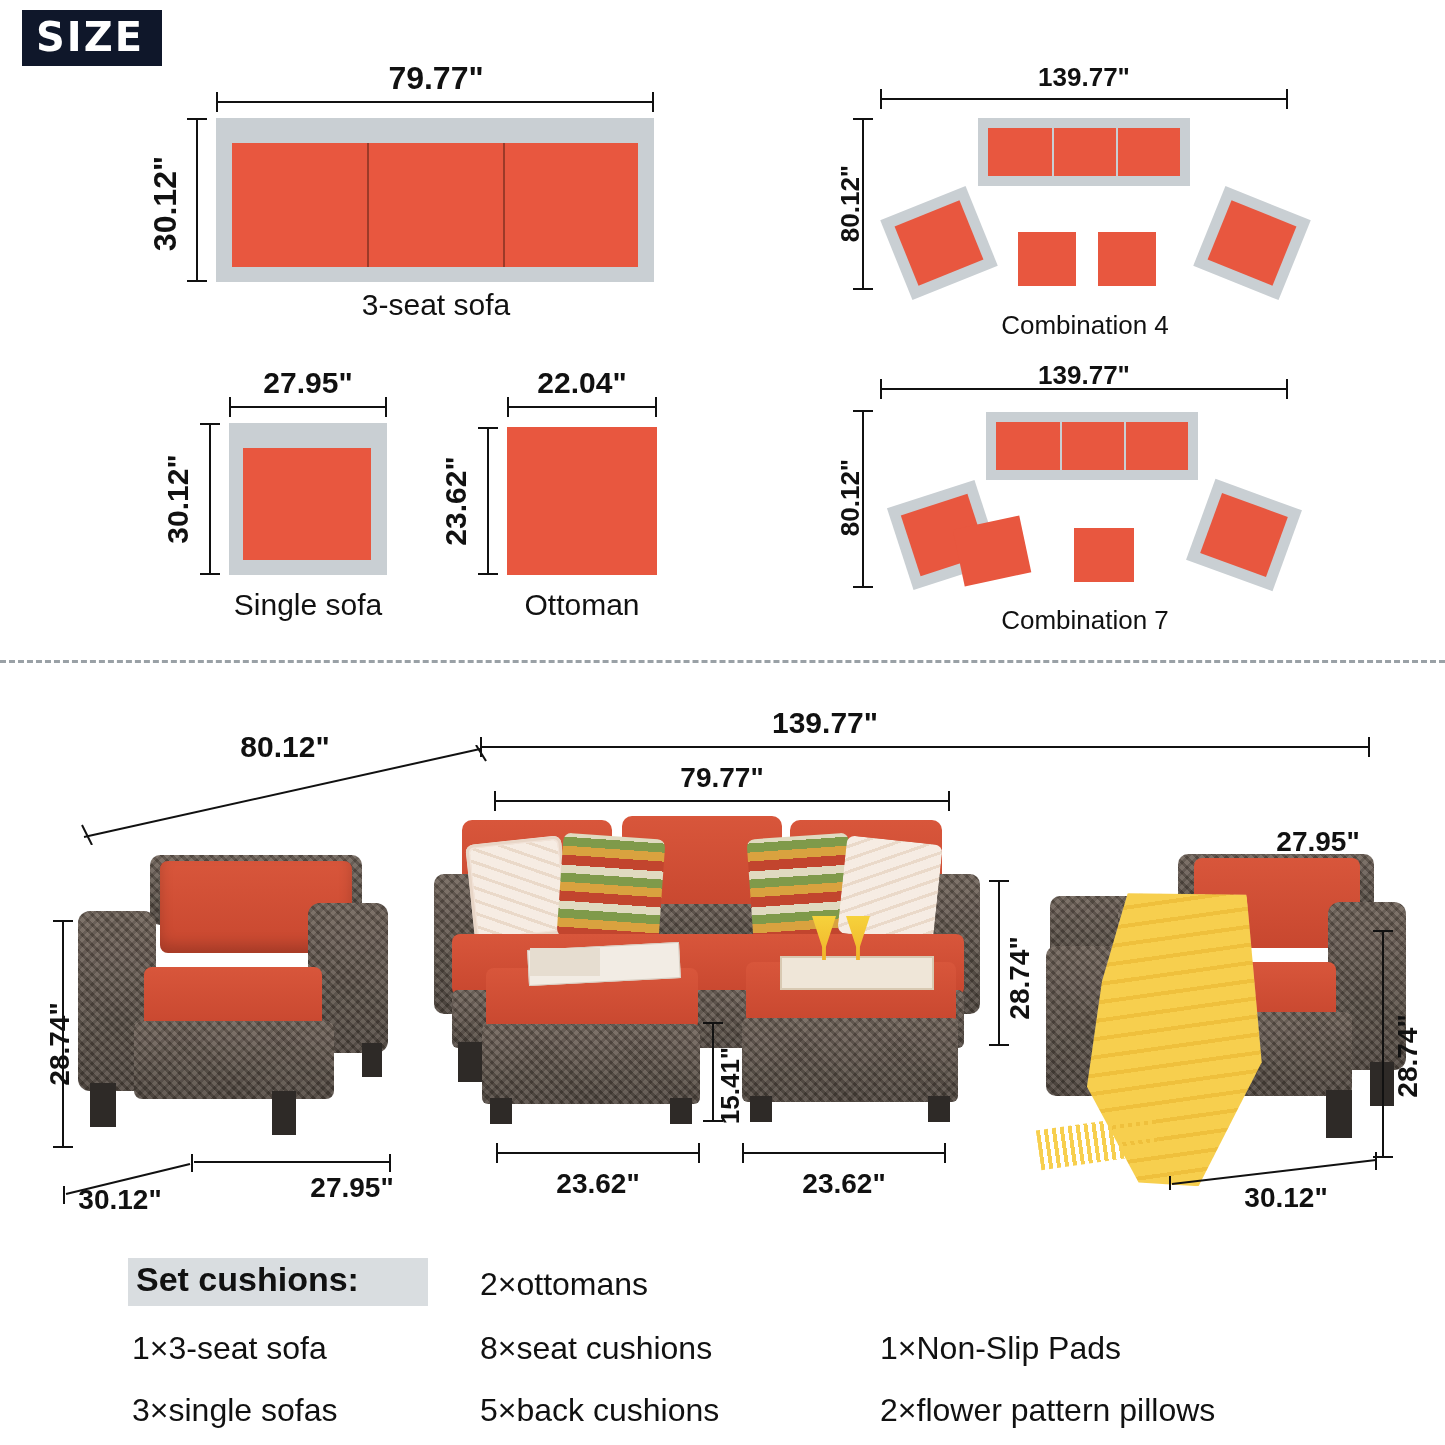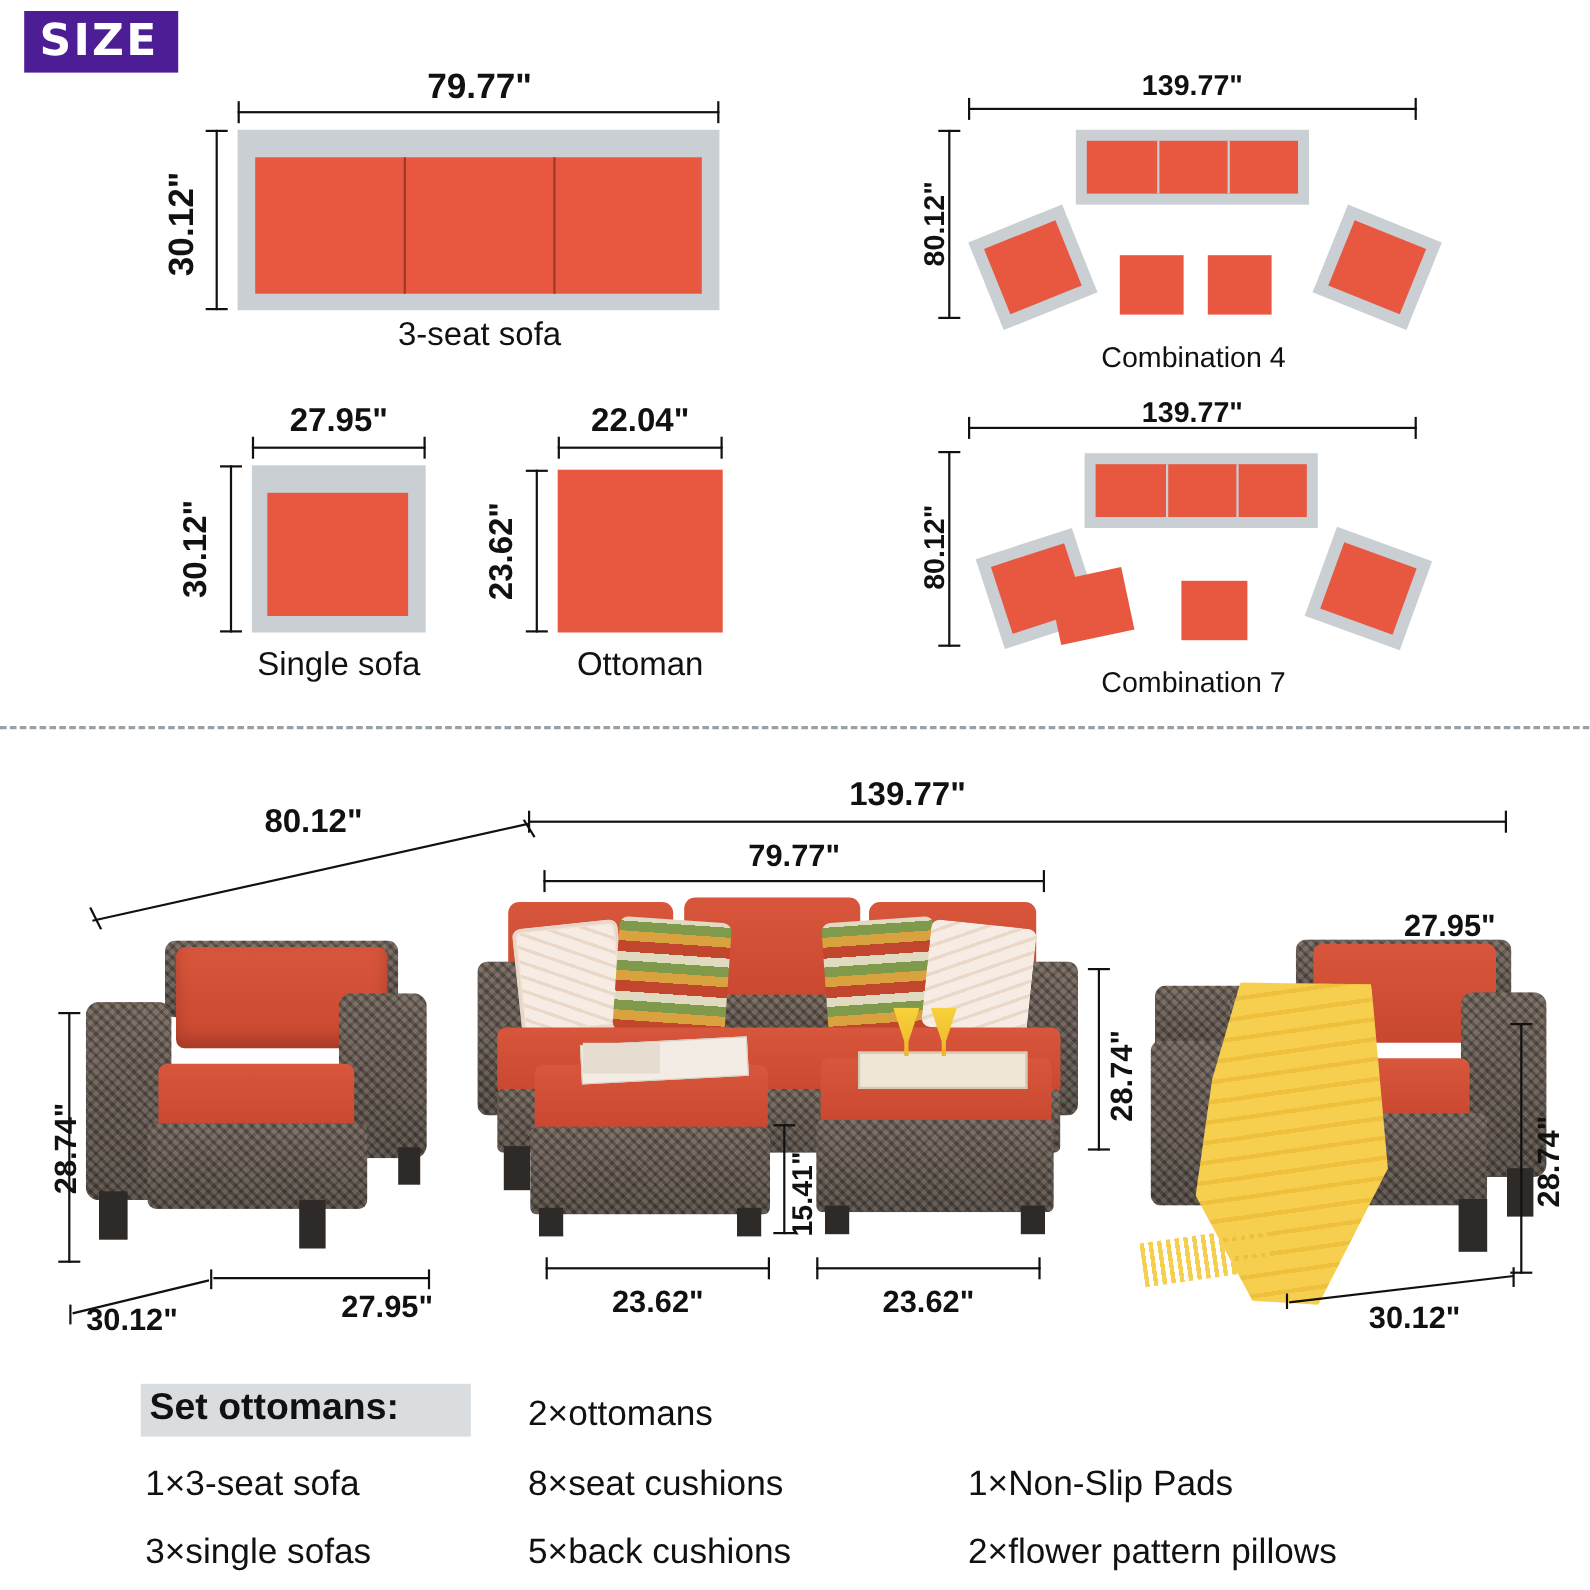--- a/index.html
+++ b/index.html
@@ -1,20 +1,20 @@
 <!DOCTYPE html>
 <html><head>
 <meta charset="utf-8">
 <style>
   html,body{margin:0;padding:0;}
   body{width:1445px;height:1445px;background:#ffffff;font-family:"Liberation Sans",sans-serif;color:#111;position:relative;overflow:hidden;}
   .page{position:relative;width:1445px;height:1445px;}
 
   
-  .size-badge{position:absolute;left:22px;top:10px;background:#4c1d95;color:#fff;font-weight:bold;font-size:40px;letter-spacing:2px;padding:4px 18px 6px 14px;font-family:"DejaVu Sans",sans-serif;}
+  .size-badge{position:absolute;left:22px;top:10px;background:#0f172a;color:#fff;font-weight:bold;font-size:40px;letter-spacing:2px;padding:4px 18px 6px 14px;font-family:"DejaVu Sans",sans-serif;}
 
   
   .frame{position:absolute;background:#c9cfd3;box-sizing:border-box;}
   .cush{position:absolute;background:#e8573f;box-sizing:border-box;}
   .lbl{position:absolute;font-weight:normal;text-align:center;}
   .dim-t{position:absolute;font-weight:bold;text-align:center;}
   .dim-v{position:absolute;font-weight:bold;transform:rotate(-90deg);transform-origin:center center;white-space:nowrap;}
 
   .hline{position:absolute;height:2px;background:#111;}
   .vline{position:absolute;width:2px;background:#111;}
@@ -331,21 +331,21 @@
       <svg width="216" height="40" style="display:block;">
         <line x1="6" y1="34" x2="210" y2="10" stroke="#111" stroke-width="2"></line>
         <line x1="4" y1="26" x2="4" y2="44" stroke="#111" stroke-width="2"></line>
         <line x1="210" y1="2" x2="210" y2="20" stroke="#111" stroke-width="2"></line>
       </svg>
     </div>
     <div class="dim-t" style="left:1186px;top:1182px;width:200px;font-size:28px;">30.12"</div>
   </div>
 
   <div>
-    <div class="setbox" style="left:128px;top:1258px;width:300px;height:48px;font-size:34px;padding:2px 0 0 8px;box-sizing:border-box;">Set ottomans:</div>
+    <div class="setbox" style="left:128px;top:1258px;width:300px;height:48px;font-size:34px;padding:2px 0 0 8px;box-sizing:border-box;">Set cushions:</div>
 
     <div style="position:absolute;left:132px;top:1330px;font-size:32px;">1×3-seat sofa</div>
     <div style="position:absolute;left:132px;top:1392px;font-size:32px;">3×single sofas</div>
 
     <div style="position:absolute;left:480px;top:1266px;font-size:32px;">2×ottomans</div>
     <div style="position:absolute;left:480px;top:1330px;font-size:32px;">8×seat cushions</div>
     <div style="position:absolute;left:480px;top:1392px;font-size:32px;">5×back cushions</div>
 
     <div style="position:absolute;left:880px;top:1330px;font-size:32px;">1×Non-Slip Pads</div>
     <div style="position:absolute;left:880px;top:1392px;font-size:32px;">2×flower pattern pillows</div>

